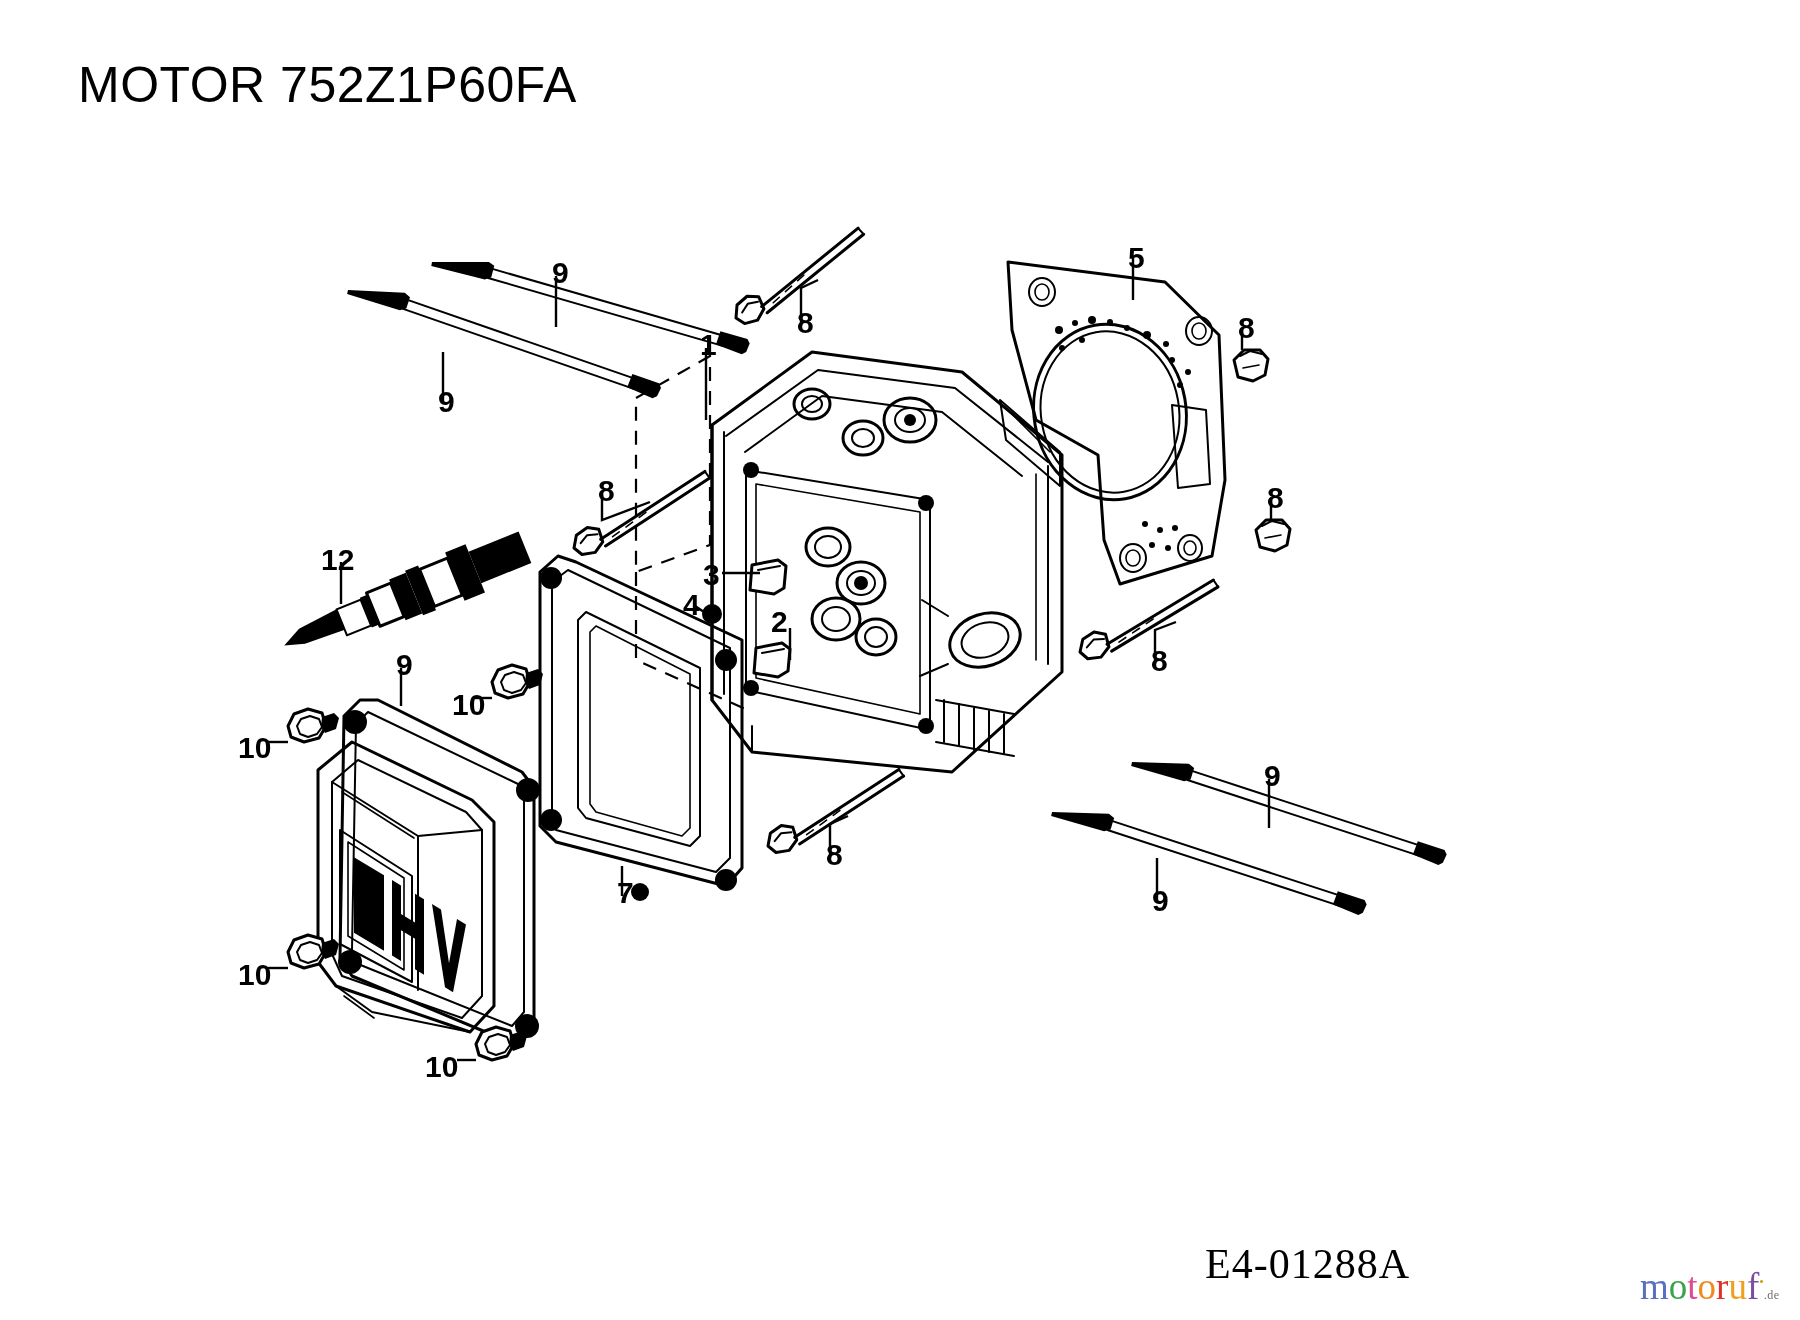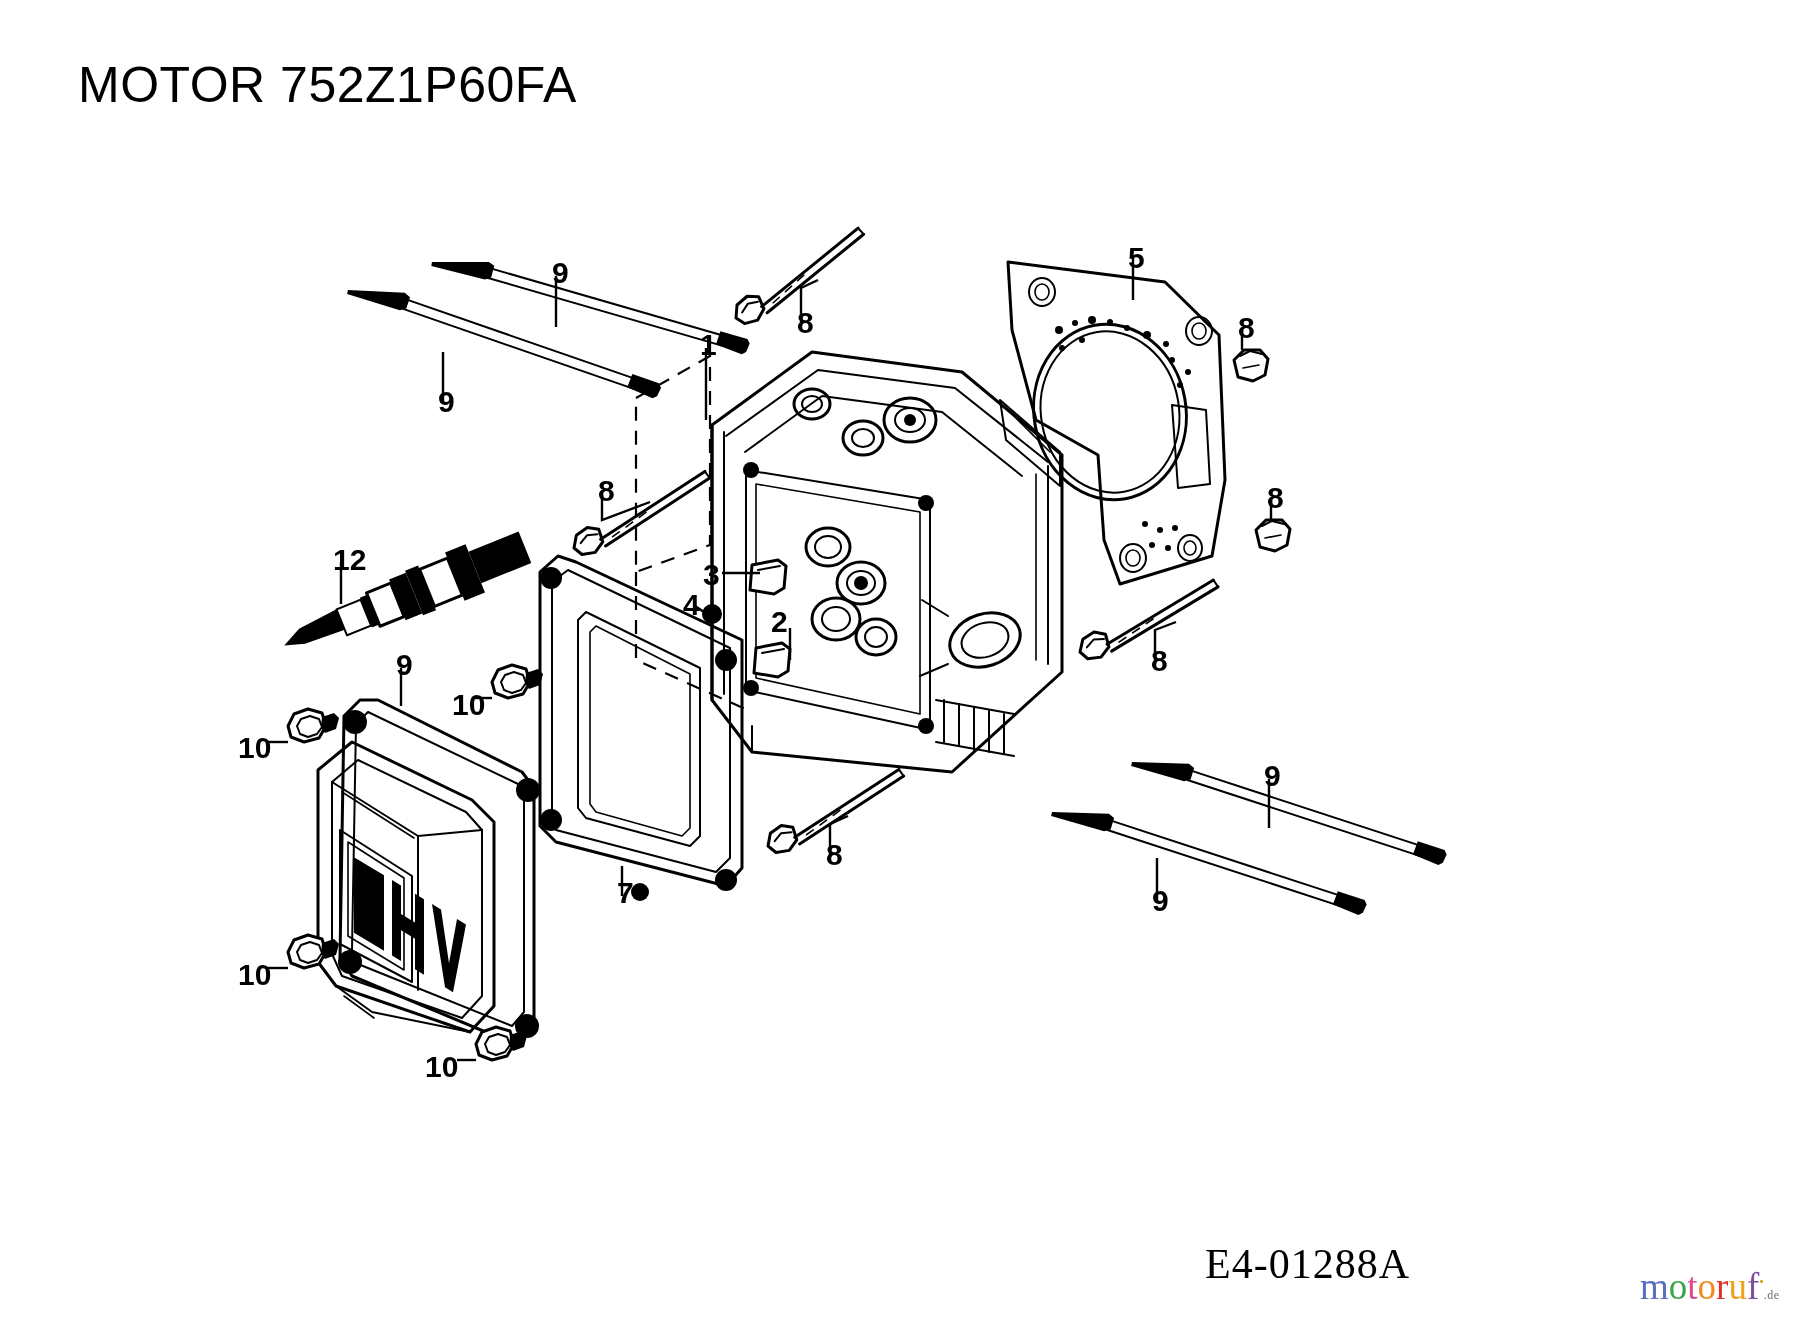--- a/index.html
+++ b/index.html
@@ -484,18 +484,18 @@
     <div class="callout" style="left: 826px; top: 840px;">8</div>
     <div class="callout" style="left: 552px; top: 258px;">9</div>
     <div class="callout" style="left: 438px; top: 387px;">9</div>
     <div class="callout" style="left: 1264px; top: 761px;">9</div>
     <div class="callout" style="left: 1152px; top: 886px;">9</div>
     <div class="callout" style="left: 238px; top: 733px;">10</div>
     <div class="callout" style="left: 452px; top: 690px;">10</div>
     <div class="callout" style="left: 238px; top: 960px;">10</div>
     <div class="callout" style="left: 425px; top: 1052px;">10</div>
     <div class="callout" style="left: 396px; top: 650px;">9</div>
-    <div class="callout" style="left: 333px; top: 545px;">12</div>
+    <div class="callout" style="left: 321px; top: 545px;">12</div>
   </div>
 
 <div id="part-number">E4-01288A</div>
 
 <div id="watermark"><span class="wm-l" style="color: rgb(91, 111, 192);">m</span><span class="wm-l" style="color: rgb(58, 163, 74);">o</span><span class="wm-l" style="color: rgb(224, 72, 143);">t</span><span class="wm-l" style="color: rgb(240, 138, 30);">o</span><span class="wm-l" style="color: rgb(224, 49, 39);">r</span><span class="wm-l" style="color: rgb(240, 160, 30);">u</span><span class="wm-l" style="color: rgb(122, 79, 160);">f</span><span class="wm-dot" style="color: rgb(200, 160, 0);">•</span><span class="wm-de" style="color: rgb(111, 111, 111);">.de</span></div>
 
 </body></html>

